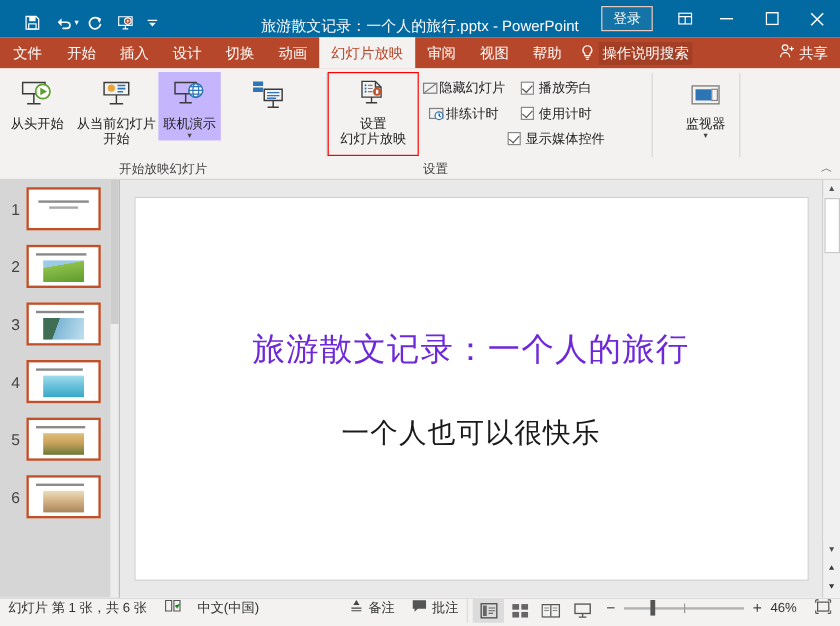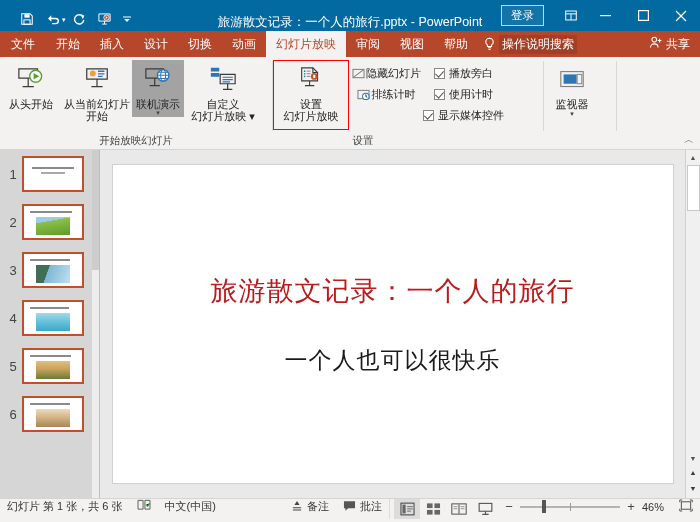--- a/index.html
+++ b/index.html
@@ -73,21 +73,21 @@
 
   .bigbtn {
     width: 58px; display: flex; flex-direction: column; align-items: center;
     padding-top: 4px; cursor: default;
   }
   .bigbtn.wide { width: 70px; }
   .bigbtn.w62 { width: 62px; }
   .bigbtn .ico { height: 32px; display: flex; align-items: center; justify-content: center; }
   .bigbtn .lbl { font-size: 11px; color: #222; text-align: center; line-height: 12px; margin-top: 2px; }
   .bigbtn .dd { font-size: 7px; color: #444; line-height: 7px; }
-  .bigbtn.hovered { background: #a3a3a3; font-family: Liberation Serif, serif; }
+  .bigbtn.hovered { background: #c4b5fd; font-family: Liberation Serif, serif; }
 
   .redbox {
     position: absolute; border: 1.5px solid #ff0000; pointer-events: none;
   }
 
   .checklist { display: flex; flex-direction: column; padding-top: 4px; gap: 2px; }
   .chkrow { display: flex; align-items: center; height: 19px; font-size: 11px; color: #222; white-space: nowrap; justify-content: center; }
   .chkrow .smallico { width: 16px; display: flex; align-items: center; justify-content: center; }
   .cbox {
     width: 11px; height: 11px; border: 1px solid #8a8886; background: #fff;
@@ -127,21 +127,21 @@
 
   .slidearea {
     flex: 1; background: #e9e9e9; display: flex; align-items: center; justify-content: center;
     position: relative; min-width: 0;
   }
   .slide {
     width: 562px; height: 320px; background: #fff; border: 1px solid #d0d0d0;
     display: flex; flex-direction: column; align-items: center; justify-content: center;
     position: relative;
   }
-  .slide-title { font-size: 27px; color: #b91c1c; letter-spacing: 1px; }
+  .slide-title { font-size: 27px; color: #6d28d9; letter-spacing: 1px; }
   .slide-sub { font-size: 23px; color: #1a1a1a; margin-top: 36px; letter-spacing: 1px; }
 
   .vscroll {
     width: 15px; background: #f0f0f0; border-left: 1px solid #d0d0d0;
     display: flex; flex-direction: column; align-items: center; flex: none;
   }
   .vs-arrow { height: 15px; width: 15px; display:flex; align-items:center; justify-content:center; font-size: 7px; color: #505050; }
   .vs-track { flex: 1; width: 15px; background: #f0f0f0; position: relative; }
   .vs-thumb { position: absolute; top: 0; left: 1px; right: 1px; height: 46px; background: #fff; border: 1px solid #c8c8c8; }
   .vs-navbtn { height: 16px; width: 15px; display:flex; align-items:center; justify-content:center; font-size: 8px; color: #3b3b3b; }
@@ -316,21 +316,20 @@
 
         <div class="bigbtn" style="width:78px">
           <div class="ico">
             <svg width="30" height="28" viewBox="0 0 32 30">
                 <path fill="#2e75b6" d="M3 2h9v4H3zM3 7.5h9v4H3z"></path>
                 <path fill="none" stroke="#3b3b3b" stroke-width="1.3" d="M13 9h16v10H13z"></path>
                 <path stroke="#3b3b3b" stroke-width="1.3" d="M21 19v6M16 25h10"></path>
                 <path stroke="#2e75b6" stroke-width="1.2" d="M15.5 12h11M15.5 14.6h11M15.5 17h8"></path>
               </svg>
           </div>
-          <div class="lbl"><span>自定义</span><br><span>幻灯片放映 ▾</span></div>
         </div>
       </div>
       <div class="rgroup-label">开始放映幻灯片</div>
     </div>
 
     <div class="rgroup-sep"></div>
 
     <div class="rgroup" style="width:270px">
       <div class="rgroup-body">
 
@@ -387,21 +386,21 @@
             <span>显示媒体控件</span>
           </div>
         </div>
       </div>
       <div class="rgroup-label" style="padding-right:90px">设置</div>
     </div>
 
     <div class="rgroup-sep"></div>
 
     <div class="rgroup" style="width:72px">
-      <div class="rgroup-body" style="justify-content:flex-start">
+      <div class="rgroup-body" style="justify-content:flex-end">
         <div class="bigbtn" style="width:56px">
           <div class="ico">
             <svg width="30" height="28" viewBox="0 0 32 30">
                 <rect x="4" y="6" width="24" height="16" fill="none" stroke="#7f7f7f" stroke-width="1.2"></rect>
                 <rect x="7" y="9" width="14" height="10" fill="#2e75b6"></rect>
                 <rect x="21.5" y="9" width="5" height="10" fill="none" stroke="#7f7f7f" stroke-width="1"></rect>
               </svg>
           </div>
           <div class="lbl">监视器</div>
           <div class="dd">▾</div>

